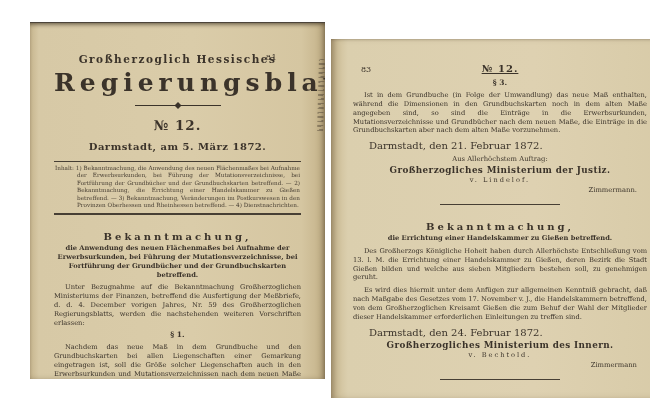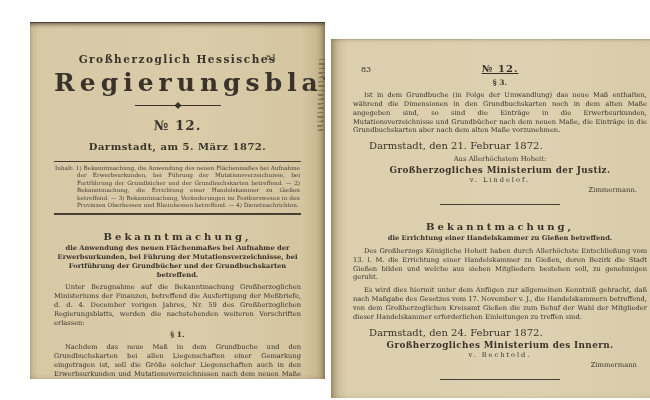--- a/index.html
+++ b/index.html
@@ -103,21 +103,21 @@
   <div class="page page-right">
     <div class="content-r">
       <div class="runhead-row">
         <span class="runhead-num">83</span>
         <div class="runhead-issue">№ 12.</div>
       </div>
 
       <div class="sec-mark center">§ 3.</div>
       <div class="para justify">Ist in dem Grundbuche (in Folge der Umwandlung) das neue Maß enthalten, während die Dimensionen in den Grundbuchskarten noch in dem alten Maße angegeben sind, so sind die Einträge in die Erwerbsurkunden, Mutationsverzeichnisse und Grundbücher nach dem neuen Maße, die Einträge in die Grundbuchskarten aber nach dem alten Maße vorzunehmen.</div>
       <div class="date-line">Darmstadt, den 21. Februar 1872.</div>
-      <div class="authority-line">Aus Allerhöchstem Hoheit:</div>
+      <div class="authority-line">Aus Allerhöchstem Auftrag:</div>
       <div class="ministry-line">Großherzogliches Ministerium der Justiz.</div>
       <div class="signer-name">v. Lindelof.</div>
       <div class="countersign">Zimmermann.</div>
 
       <div class="divider"></div>
 
       <div class="ann-heading center">Bekanntmachung,</div>
       <div class="ann-subtitle center">die Errichtung einer Handelskammer zu Gießen betreffend.</div>
       <div class="para justify">Des Großherzogs Königliche Hoheit haben durch Allerhöchste Entschließung vom 13. l. M. die Errichtung einer Handelskammer zu Gießen, deren Bezirk die Stadt Gießen bilden und welche aus sieben Mitgliedern bestehen soll, zu genehmigen geruht.</div>
       <div class="para justify">Es wird dies hiermit unter dem Anfügen zur allgemeinen Kenntniß gebracht, daß nach Maßgabe des Gesetzes vom 17. November v. J., die Handelskammern betreffend, von dem Großherzoglichen Kreisamt Gießen die zum Behuf der Wahl der Mitglieder dieser Handelskammer erforderlichen Einleitungen zu treffen sind.</div>

